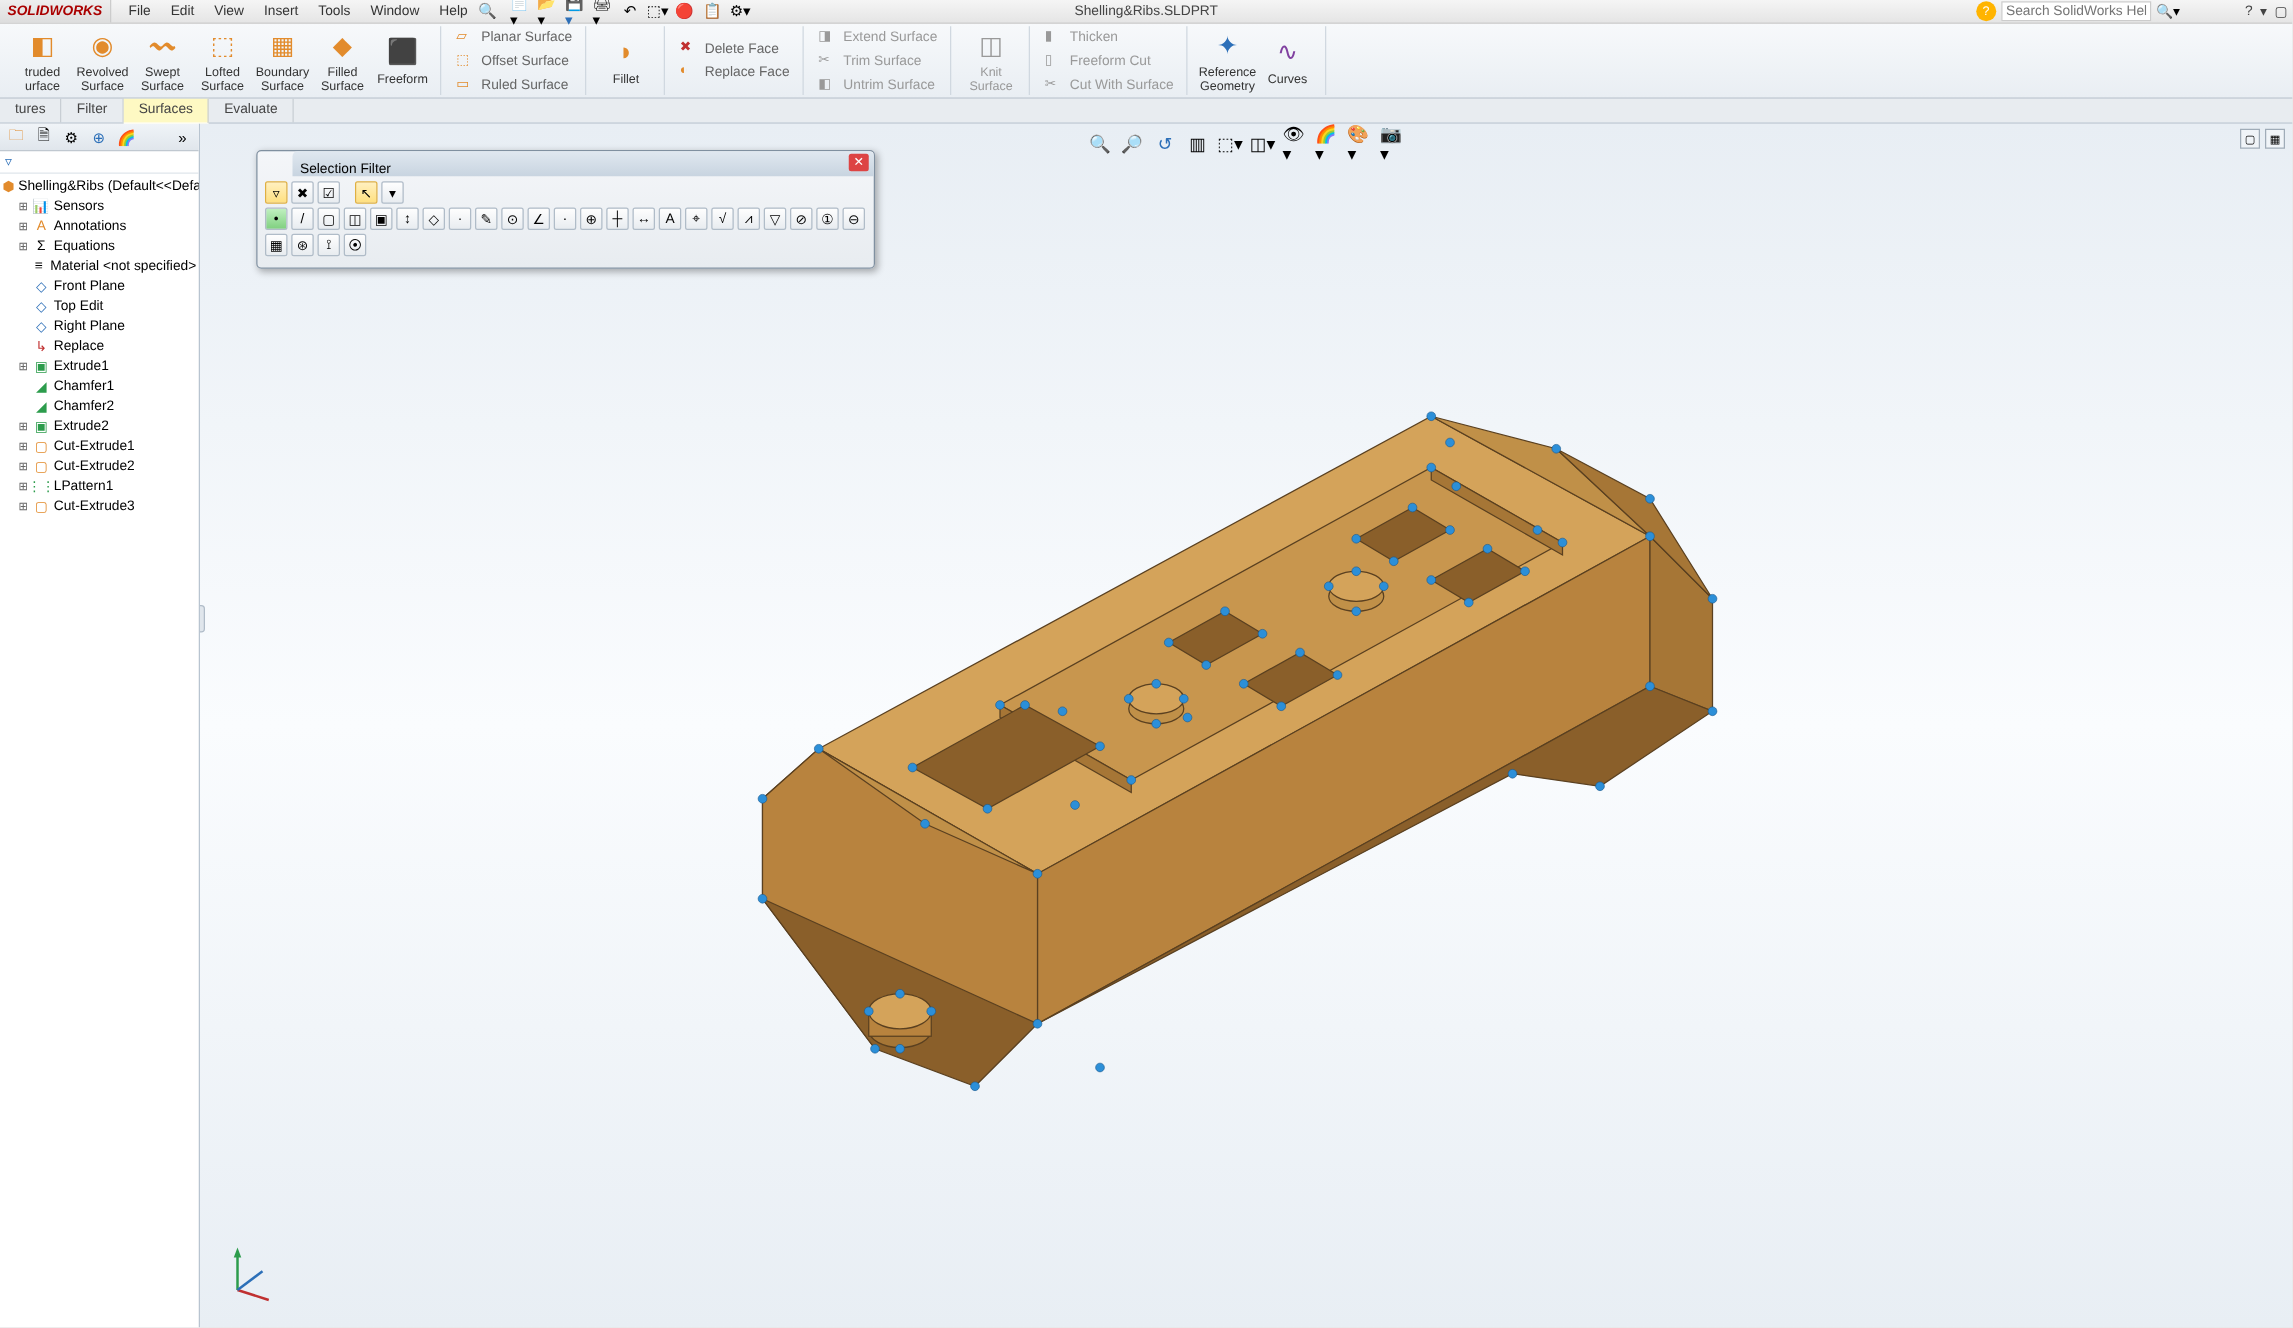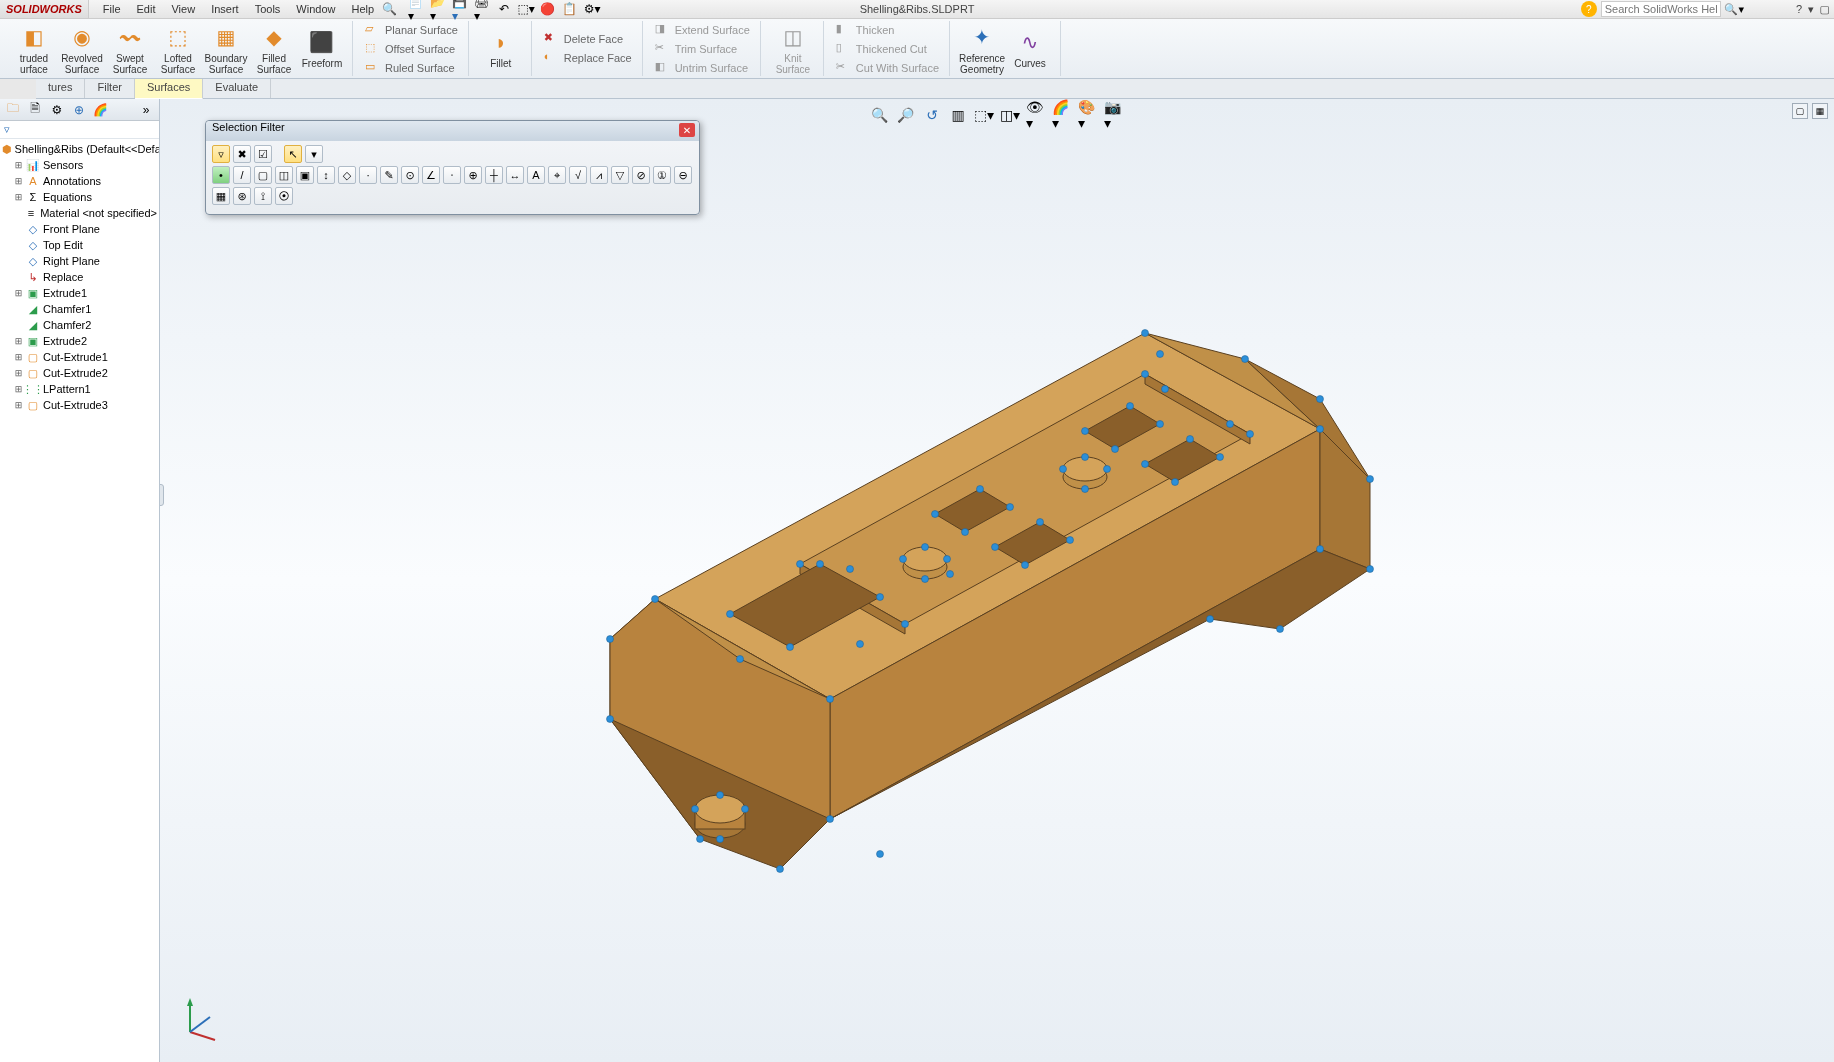--- a/index.html
+++ b/index.html
@@ -22,21 +22,21 @@
 .ribbon { height: 60px; background: linear-gradient(#f7f9fb,#e9eef3); border-bottom: 1px solid #b8c4d0; display: flex; align-items: stretch; padding: 2px 4px; gap: 2px; }
 .rb-group { display: flex; align-items: center; padding: 0 6px; border-right: 1px solid #d0d8e0; }
 .rb-big { display: flex; flex-direction: column; align-items: center; justify-content: center; width: 48px; font-size: 10px; color: #333; text-align: center; line-height: 1.1; }
 .rb-big .ico { width: 28px; height: 28px; margin-bottom: 2px; display: flex; align-items: center; justify-content: center; font-size: 20px; }
 .rb-row { display: flex; flex-direction: column; gap: 1px; justify-content: center; }
 .rb-small { display: flex; align-items: center; gap: 4px; font-size: 11px; color: #666; padding: 1px 4px; white-space: nowrap; }
 .rb-small .mi { width: 16px; height: 16px; display: inline-block; }
 .grey { color: #999; }
 
 
-.tab-bar { height: 20px; background: #e8ecf0; border-bottom: 1px solid #b8c4d0; display: flex; margin-left: 36px; }
+.tab-bar { height: 20px; background: #e8ecf0; border-bottom: 1px solid #b8c4d0; display: flex; }
 .tab { padding: 2px 12px; font-size: 11px; color: #444; border-right: 1px solid #c8ced4; }
 .tab.active { background: #fef9c3; border-bottom: 1px solid #fff; margin-bottom: -1px; }
 
 
 .main { display: flex; height: calc(100% - 99px); }
 
 
 .tree-panel { width: 160px; background: #fff; border-right: 1px solid #b8c4d0; font-size: 11px; overflow: hidden; position: relative; }
 .tree-tabs { height: 22px; background: linear-gradient(#f0f4f8,#e0e6ec); border-bottom: 1px solid #c0c8d0; display: flex; align-items: center; padding: 0 4px; gap: 4px; }
 .tree-tabs .tt { width: 18px; height: 18px; display: flex; align-items: center; justify-content: center; font-size: 12px; }
@@ -47,21 +47,21 @@
 .tree-item .ico { width: 14px; height: 14px; display: inline-flex; align-items: center; justify-content: center; font-size: 11px; }
 .tree-item.lvl1 { padding-left: 14px; }
 
 
 .viewport { flex: 1; background: linear-gradient(#e8eef4 0%, #fafcfe 50%, #e8eef4 100%); position: relative; overflow: hidden; }
 .view-toolbar { position: absolute; top: 6px; left: 50%; transform: translateX(-50%); display: flex; gap: 6px; background: transparent; }
 .vt { width: 20px; height: 20px; display: flex; align-items: center; justify-content: center; font-size: 14px; }
 
 
 .sel-filter { position: absolute; left: 205px; top: 120px; width: 495px; background: linear-gradient(#f4f6f9,#e8ecf0); border: 1px solid #8090a0; border-radius: 4px; box-shadow: 2px 2px 6px rgba(0,0,0,0.3); }
-.sf-title { height: 20px; background: linear-gradient(#e0e8f0,#c8d4e0); border-radius: 4px 4px 0 0; display: flex; align-items: flex-start; padding: 0 6px; font-size: 11px; position: relative; }
+.sf-title { height: 20px; background: linear-gradient(#e0e8f0,#c8d4e0); border-radius: 4px 4px 0 0; display: flex; align-items: flex-end; padding: 0 6px; font-size: 11px; position: relative; margin-left: 28px; }
 .sf-close { position: absolute; right: 4px; top: 2px; width: 16px; height: 14px; background: #d44; color: #fff; font-size: 10px; display: flex; align-items: center; justify-content: center; border-radius: 2px; }
 .sf-body { padding: 4px 6px 6px; }
 .sf-row { display: flex; gap: 3px; margin-bottom: 3px; flex-wrap: wrap; }
 .sf-btn { width: 18px; height: 18px; border: 1px solid #b0bcc8; background: linear-gradient(#fefefe,#e8ecf0); display: flex; align-items: center; justify-content: center; font-size: 11px; border-radius: 2px; }
 .sf-btn.on { background: linear-gradient(#fff0c0,#ffe080); border-color: #e0b040; }
 .sf-btn.green { background: linear-gradient(#c0f0c0,#80d080); }
 
 
 .model-svg { position: absolute; top: 0; left: 0; width: 100%; height: 100%; }
 
@@ -209,21 +209,21 @@
       </div>
   </div>
   <div class="rb-group">
     <div class="rb-row">
       <div class="rb-small grey">
           <span class="mi">▮</span>
           <span>Thicken</span>
         </div>
       <div class="rb-small grey">
           <span class="mi">▯</span>
-          <span>Thickened Cut</span>
+          <span>Freeform Cut</span>
         </div>
       <div class="rb-small grey">
           <span class="mi">✂</span>
           <span>Cut With Surface</span>
         </div>
     </div>
   </div>
   <div class="rb-group">
     <div class="rb-big">
         <span class="ico c-blue">✦</span>

